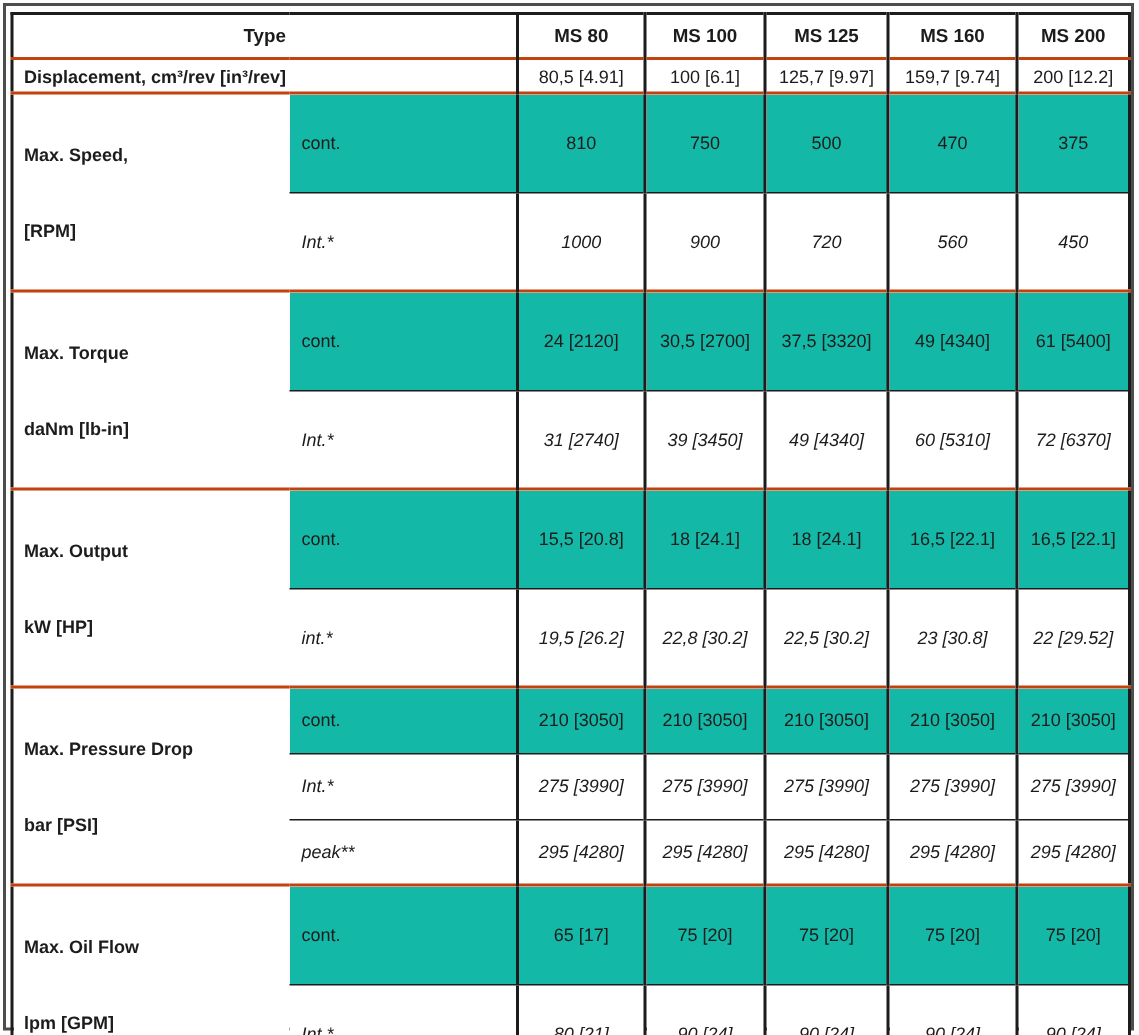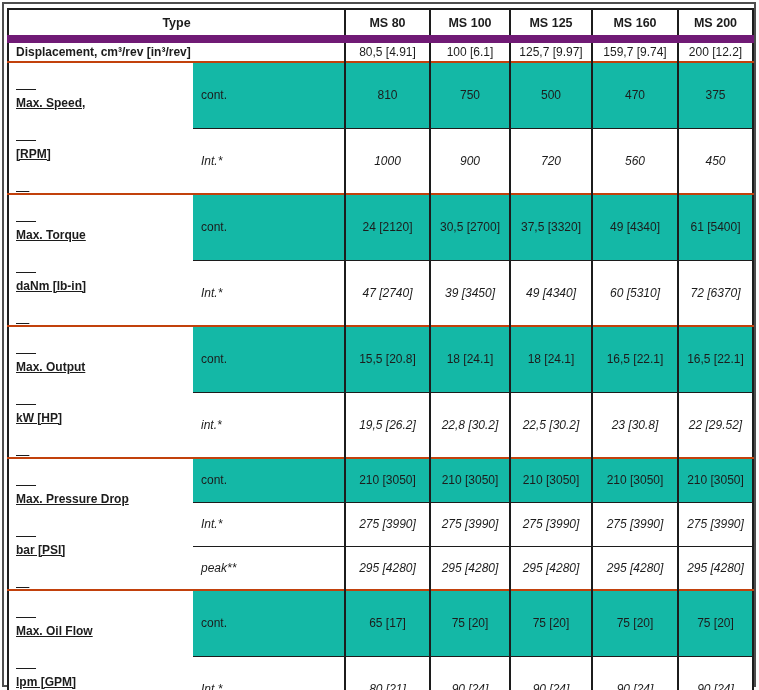--- a/index.html
+++ b/index.html
@@ -21,27 +21,27 @@
     table-layout:fixed;
     width:745px;
     border:2px solid #1c1c1c;
     font-size:12px;
   }
   td,th{padding:0;overflow:hidden;white-space:nowrap;}
   tr.hdr{height:30px;}
   tr.r{height:23px;}
   th.type, th.col{
     font-weight:bold;font-size:12.5px;text-align:center;
-    border-bottom:8px solid #701a75;
+    border-bottom:1px solid #701a75;
     background:#fff;
   }
   th.col{border-left:2px solid #1c1c1c;}
   td.lbl{
     font-weight:bold;text-align:left;padding-left:7px;
-    vertical-align:top;background:#fff;white-space:pre-wrap;text-decoration:underline;
+    vertical-align:top;background:#fff;white-space:pre-wrap;
   }
   td.lbl .ln{height:23px;display:flex;align-items:center;}
   td.lbl1{
     font-weight:bold;text-align:left;padding-left:7px;
     vertical-align:middle;background:#fff;white-space:pre-wrap;
   }
   td.sub{
     font-weight:normal;text-align:left;padding-left:8px;
     background:#fff;
   }
@@ -115,21 +115,21 @@
     </td>
     <td class="sub">cont.</td>
     <td class="val">24 [2120]</td>
     <td class="val">30,5 [2700]</td>
     <td class="val">37,5 [3320]</td>
     <td class="val">49 [4340]</td>
     <td class="val">61 [5400]</td>
   </tr>
   <tr class="r rt1">
     <td class="sub">Int.*</td>
-    <td class="val">47 [2740]</td>
+    <td class="val">31 [2740]</td>
     <td class="val">39 [3450]</td>
     <td class="val">49 [4340]</td>
     <td class="val">60 [5310]</td>
     <td class="val">72 [6370]</td>
   </tr>
 
   <tr class="r rt2 sh">
     <td class="lbl" rowspan="2">
       <div class="ln">Max. Output</div>
       <div class="ln">kW [HP]</div>

